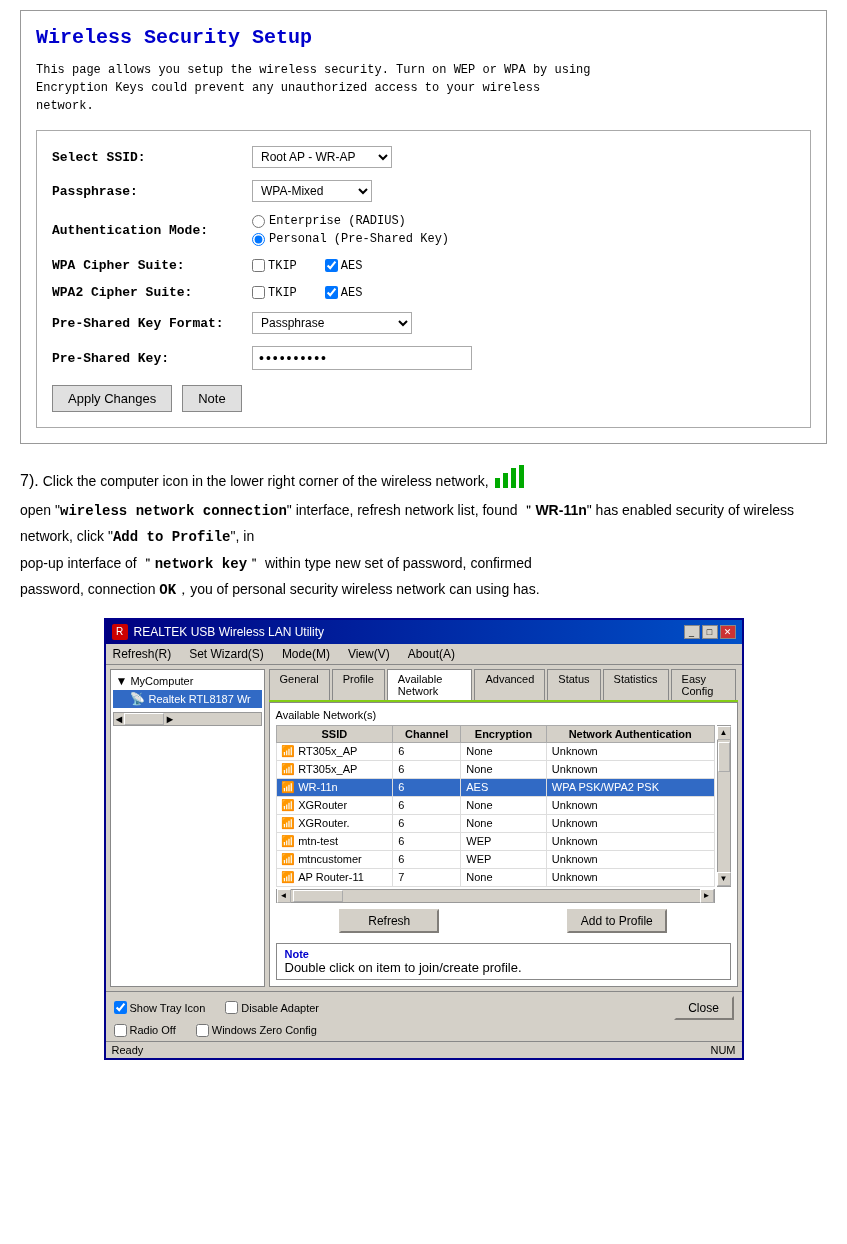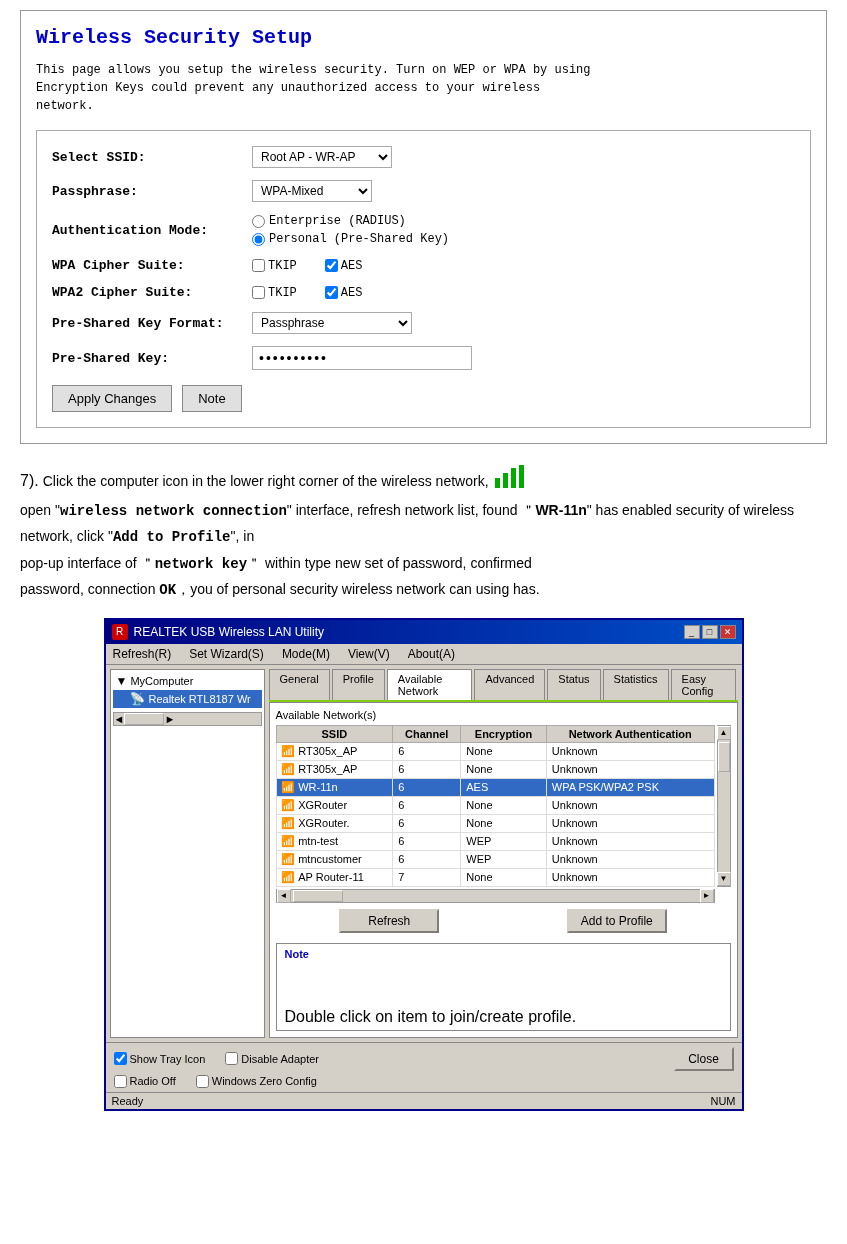--- a/index.html
+++ b/index.html
@@ -332,22 +332,21 @@
       padding: 4px 8px;
       background: #fff;
       margin-top: 4px;
     }
     .note-title {
       color: #0000cc;
       font-size: 11px;
       font-weight: bold;
     }
     .note-text {
-      font-size: 16px;
-      margin-top: 48px;
+      font-size: 13px;
     }
     .bottom-bar {
       display: flex;
       background: #d4d0c8;
       border-top: 1px solid #888;
       padding: 4px 8px;
       gap: 20px;
       flex-wrap: wrap;
     }
     .bottom-check {

